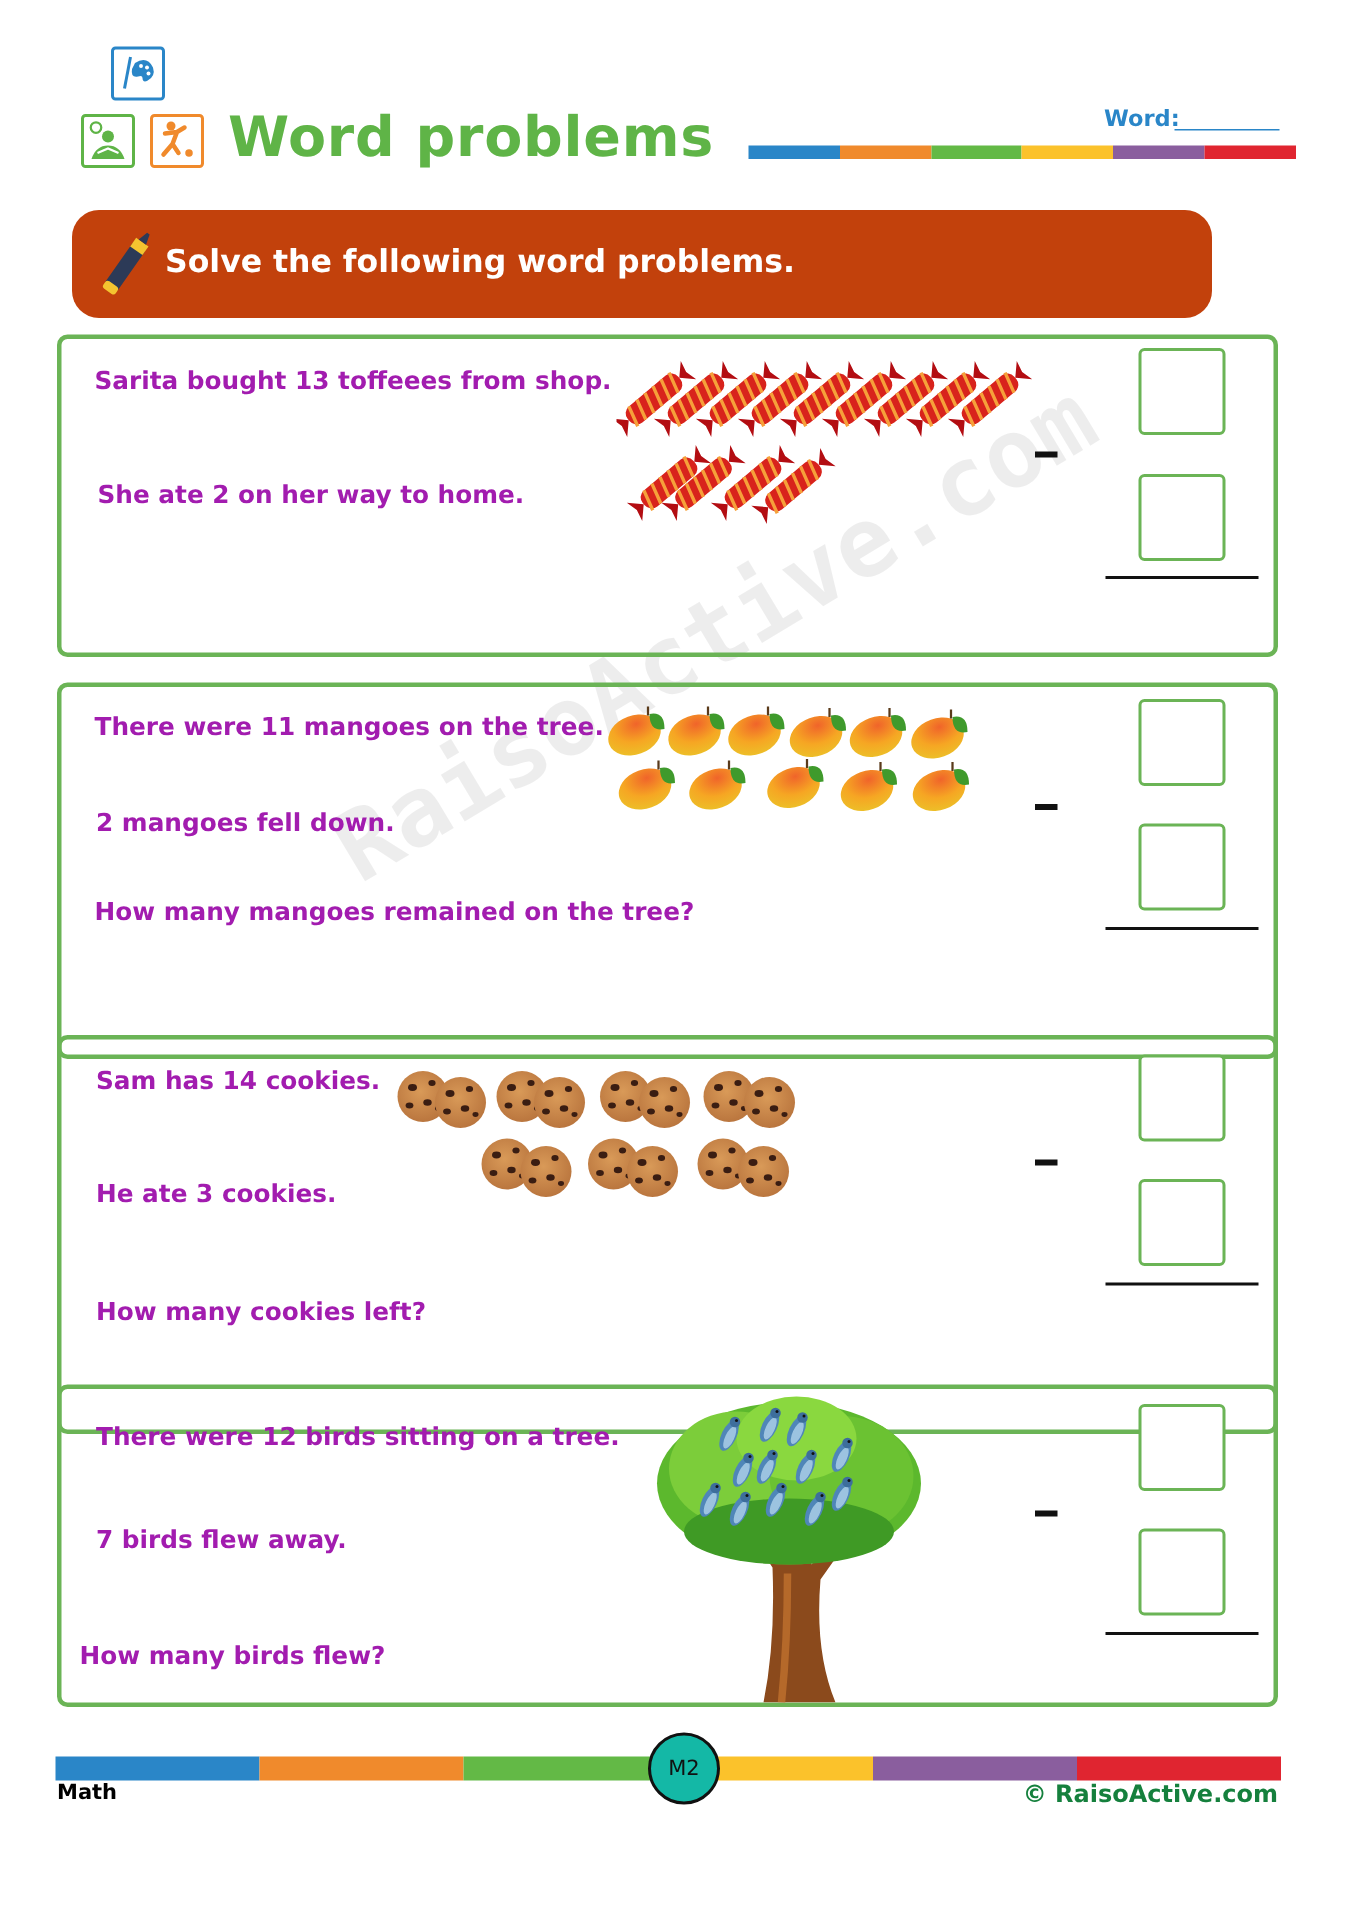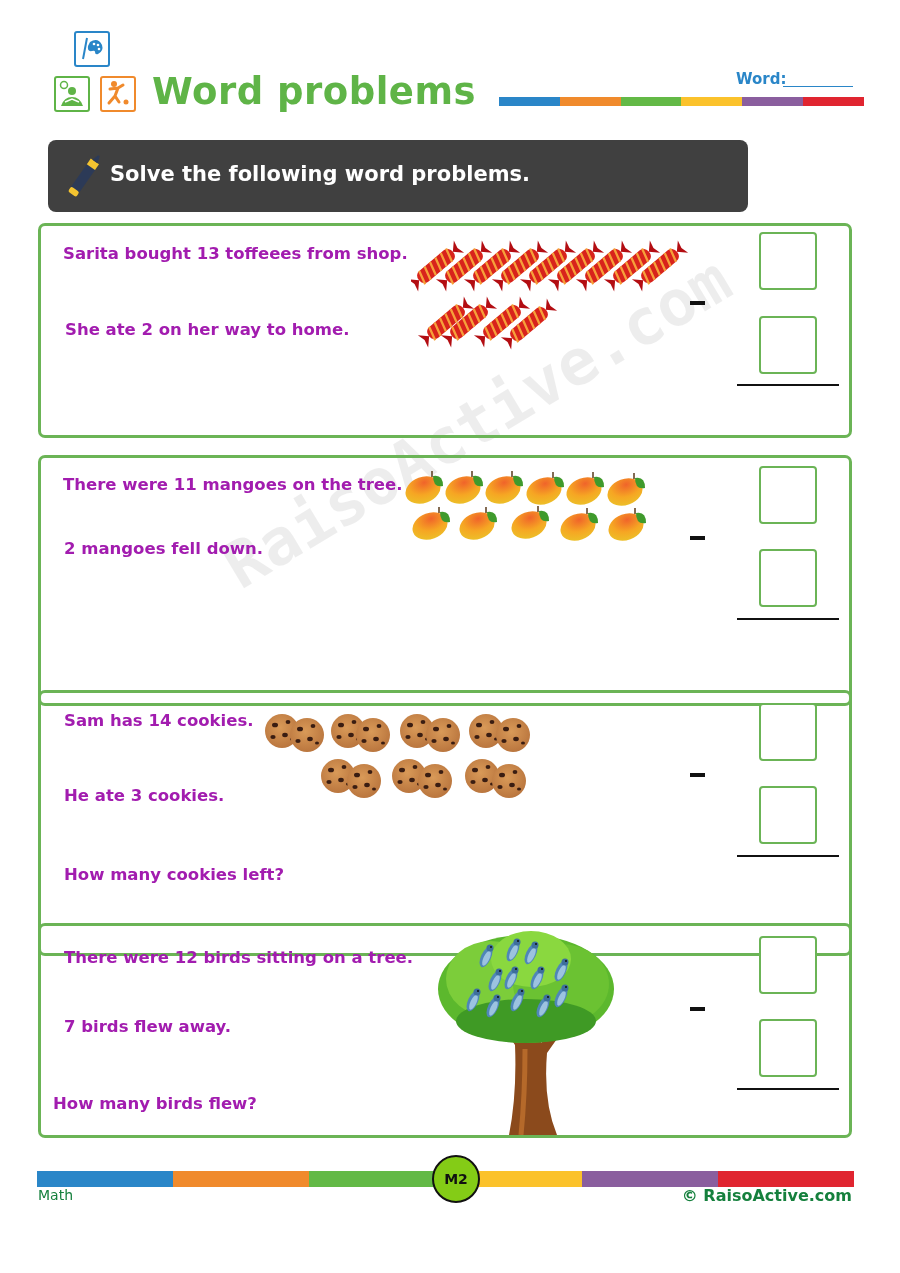--- a/index.html
+++ b/index.html
@@ -5,32 +5,32 @@
   *{box-sizing:border-box;margin:0;padding:0}
   html,body{width:900px;height:1273px;background:#fff;overflow:hidden}
   body{position:relative;font-family:"DejaVu Sans","Liberation Sans",sans-serif;color:#111}
   .abs{position:absolute}
   .logo-box{position:absolute;width:36px;height:36px;border:2.5px solid;border-radius:3px;background:#fff}
   .title{position:absolute;left:152px;top:70px;font-size:37px;font-weight:bold;color:#5fb447;letter-spacing:0.5px}
   .date{position:absolute;left:736px;top:70px;font-size:15px;font-weight:bold;color:#2a86c8}
   .date-line{position:absolute;left:783px;top:86px;width:70px;border-top:1.5px solid #2a86c8}
   .strip{position:absolute;display:flex;height:9px}
   .strip span{flex:1;height:100%}
-  .banner{position:absolute;left:48px;top:140px;width:700px;height:72px;background:#404040;border-radius:8px}
+  .banner{position:absolute;left:48px;top:140px;width:760px;height:72px;background:#c2410c;border-radius:18px}
   .banner-text{position:absolute;left:62px;top:22px;font-size:21px;font-weight:bold;color:#fff}
   .card{position:absolute;left:38px;width:814px;border:3px solid #6bb456;border-radius:7px;background:transparent}
   .line{position:absolute;font-size:16.5px;font-weight:bold;color:#a21caf;white-space:nowrap}
   .ansbox{position:absolute;width:58px;height:58px;border:2px solid #6bb456;border-radius:4px;background:#fff}
   .minus{position:absolute;width:15px;height:4px;background:#111}
   .ansline{position:absolute;width:102px;border-top:2px solid #111}
   .pics{position:absolute}
   .watermark{position:absolute;left:210px;top:540px;font-family:"DejaVu Sans Mono",monospace;font-size:64px;font-weight:bold;color:rgba(0,0,0,0.07);transform:rotate(-31deg);transform-origin:left top;white-space:nowrap;pointer-events:none}
-  .footer-left{position:absolute;left:38px;top:1187px;font-size:14px;font-weight:normal;color:#15803d}
+  .footer-left{position:absolute;left:38px;top:1187px;font-size:14px;font-weight:bold;color:#000000}
   .footer-right{position:absolute;right:48px;top:1186px;font-size:16px;font-weight:bold;color:#15803d}
-  .page-badge{position:absolute;left:432px;top:1155px;width:48px;height:48px;border:2px solid #111;border-radius:50%;background:#84cc16;display:flex;align-items:center;justify-content:center;font-size:14px;font-weight:bold}
+  .page-badge{position:absolute;left:432px;top:1155px;width:48px;height:48px;border:2px solid #111;border-radius:50%;background:#14b8a6;display:flex;align-items:center;justify-content:center;font-size:14px;font-weight:normal}
 </style>
 </head>
 <body>
 
 <div class="logo-box" style="left:74px;top:31px;border-color:#2a86c8">
   <svg width="31" height="31" viewBox="0 0 31 31">
     <line x1="7" y1="26" x2="11" y2="5" stroke="#2a86c8" stroke-width="2"></line>
     <path d="M14 9 q8 -5 12 3 q2 6 -4 9 q-3 1 -3 -2 q0 -2 -3 -1 q-5 1 -4 -5 z" fill="#2a86c8"></path>
     <circle cx="18" cy="11" r="1.3" fill="#fff"></circle>
       <circle cx="22" cy="12" r="1.3" fill="#fff"></circle>
@@ -111,20 +111,21 @@
   </svg>
   <div class="minus" style="left:649px;top:75px"></div>
   <div class="ansbox" style="left:718px;top:6px"></div>
   <div class="ansbox" style="left:718px;top:90px"></div>
   <div class="ansline" style="left:696px;top:158px"></div>
 </div>
 
 <div class="card" style="top:455px;height:251px">
   <div class="line" style="left:22px;top:17px">There were 11 mangoes on the tree.</div>
   <div class="line" style="left:23px;top:81px">2 mangoes fell down.</div>
+  <div class="line" style="left:22px;top:140px">How many mangoes remained on the tree?</div>
   <svg class="pics" style="left:362px;top:10px" width="250" height="76" viewBox="0 0 250 76">
     <defs>
       <radialGradient id="mg" cx="0.6" cy="0.25" r="0.9">
         <stop offset="0" stop-color="#f0642a"></stop>
           <stop offset="0.5" stop-color="#f6a623"></stop>
           <stop offset="1" stop-color="#e9c82a"></stop>
       </radialGradient>
       <g id="mango">
         <ellipse cx="0" cy="0" rx="18" ry="13" fill="url(#mg)" transform="rotate(-20)"></ellipse>
         <path d="M10 -14 q10 -2 10 10 q-10 2 -10 -10 z" fill="#3f9a2c"></path>

